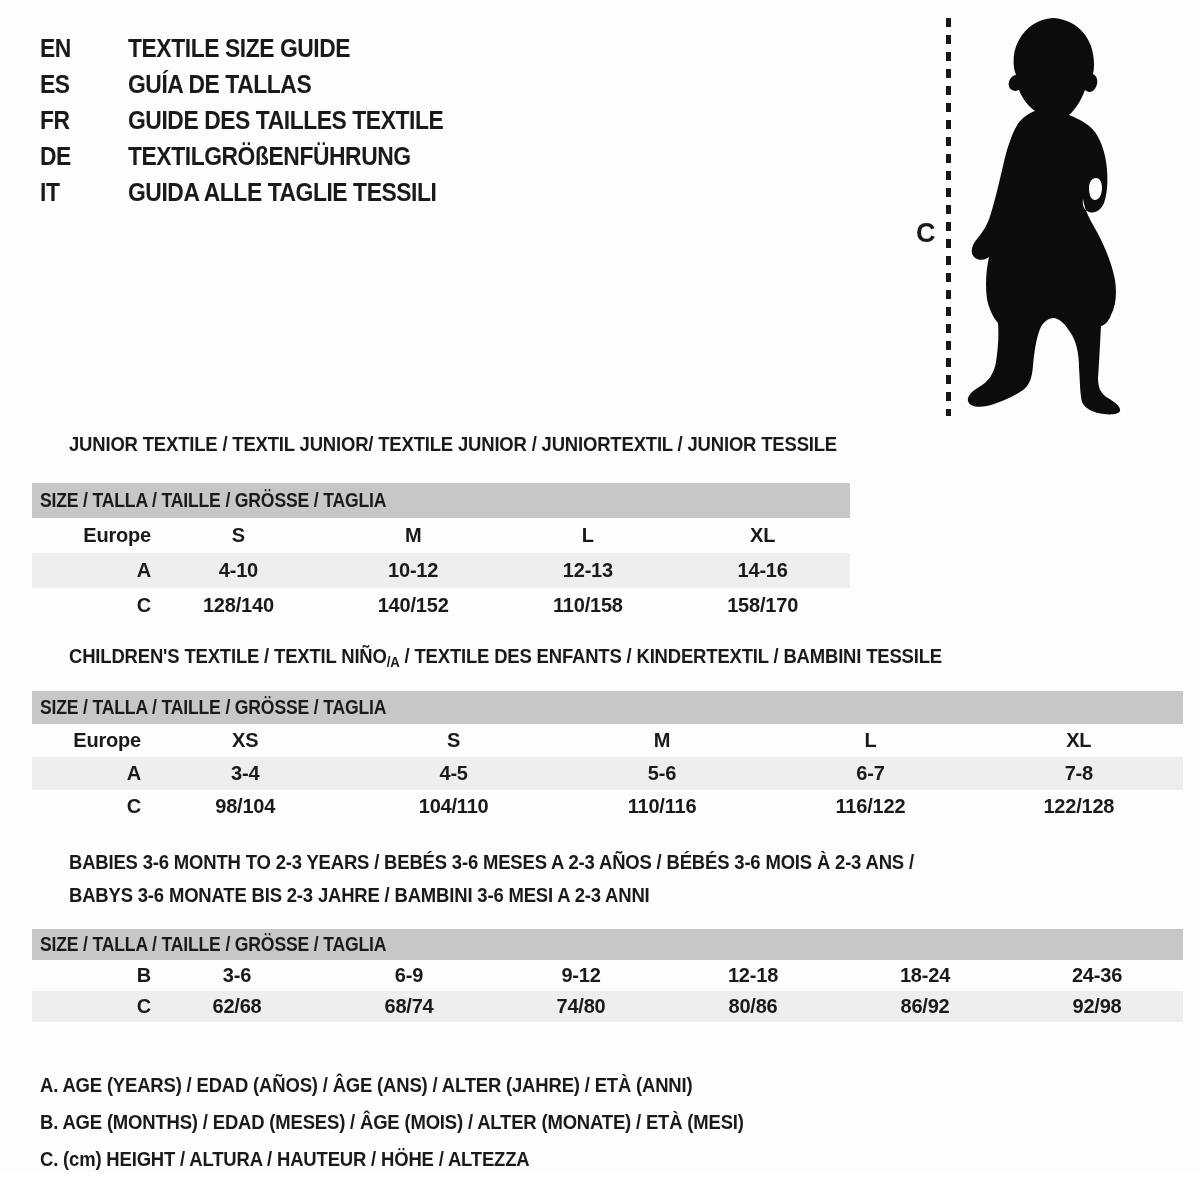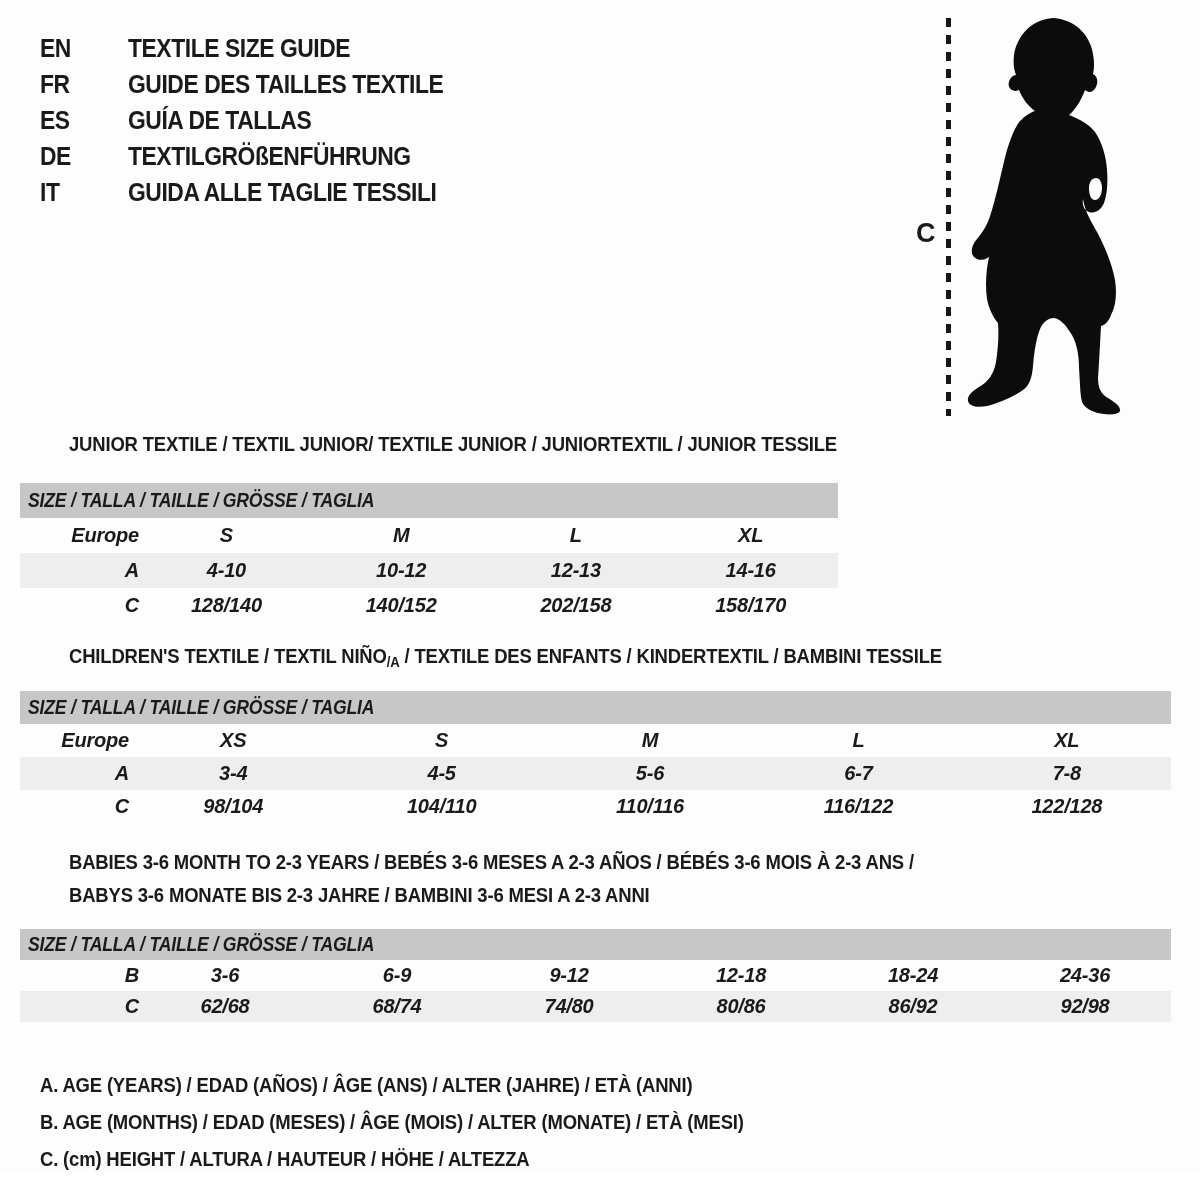--- a/index.html
+++ b/index.html
@@ -20,21 +20,21 @@
     background:repeating-linear-gradient(to bottom, #161616 0 9px, transparent 9px 17px); }
   .c-label { position:absolute; left:916px; top:218px; font-size:27px; }
   .figure-svg { position:absolute; left:965px; top:16px; }
 
   
   .section-title { position:absolute; left:40px; font-size:21px; line-height:22px; white-space:nowrap; letter-spacing:-0.2px;margin-left:29px; }
   .sub-a { display:inline-block; font-size:15px; transform:translateY(4px); }
   .legend-line { position:absolute; left:40px; font-size:21px; line-height:22px; white-space:nowrap; letter-spacing:-0.2px; }
 
   
-  .size-table { position:absolute; left:20px; font-size:20px; letter-spacing:-0.2px;font-style:italic; }
+  .size-table { position:absolute; left:32px; font-size:20px; letter-spacing:-0.2px; }
   .bar { background:#c7c7c7; }
   .bar .cond { padding-left:9px; }
   .trow { display:flex; }
   .tlabel { flex:none; padding-left:9px; text-align:right; }
   .tcell { flex:1; text-align:center; }
   .shaded { background:#eeeeee; }
 
   .t-junior { top:483px; width:818px; }
   .t-junior .bar, .t-junior .trow { height:35px; line-height:35px; }
   .t-junior .tlabel { width:110px; }
@@ -51,26 +51,26 @@
 <body>
 
 <div class="canvas">
 
   <div class="langs">
     <div class="lang-row">
       <span class="lang-code"><span class="cond">EN</span></span>
       <span><span class="cond">TEXTILE SIZE GUIDE</span></span>
     </div>
     <div class="lang-row">
+      <span class="lang-code"><span class="cond">ES</span></span>
+      <span><span class="cond">GUÍA DE TALLAS</span></span>
+    </div>
+    <div class="lang-row">
       <span class="lang-code"><span class="cond">FR</span></span>
       <span><span class="cond">GUIDE DES TAILLES TEXTILE</span></span>
-    </div>
-    <div class="lang-row">
-      <span class="lang-code"><span class="cond">ES</span></span>
-      <span><span class="cond">GUÍA DE TALLAS</span></span>
     </div>
     <div class="lang-row">
       <span class="lang-code"><span class="cond">DE</span></span>
       <span><span class="cond">TEXTILGRÖßENFÜHRUNG</span></span>
     </div>
     <div class="lang-row">
       <span class="lang-code"><span class="cond">IT</span></span>
       <span><span class="cond">GUIDA ALLE TAGLIE TESSILI</span></span>
     </div>
   </div>
@@ -158,21 +158,21 @@
       <div class="tlabel">A</div>
       <div class="tcell">4-10</div>
       <div class="tcell">10-12</div>
       <div class="tcell">12-13</div>
       <div class="tcell">14-16</div>
     </div>
     <div class="trow">
       <div class="tlabel">C</div>
       <div class="tcell">128/140</div>
       <div class="tcell">140/152</div>
-      <div class="tcell">202/158</div>
+      <div class="tcell">110/158</div>
       <div class="tcell">158/170</div>
     </div>
   </div>
 
   <div class="section-title" style="top:645px">
     <span class="cond"><span>CHILDREN'S TEXTILE / TEXTIL NIÑO</span><span class="sub-a">/A</span><span> / TEXTILE DES ENFANTS / KINDERTEXTIL / BAMBINI TESSILE</span></span>
   </div>
   <div class="size-table t-children">
     <div class="bar"><span class="cond">SIZE / TALLA / TAILLE / GRÖSSE / TAGLIA</span></div>
     <div class="trow">

